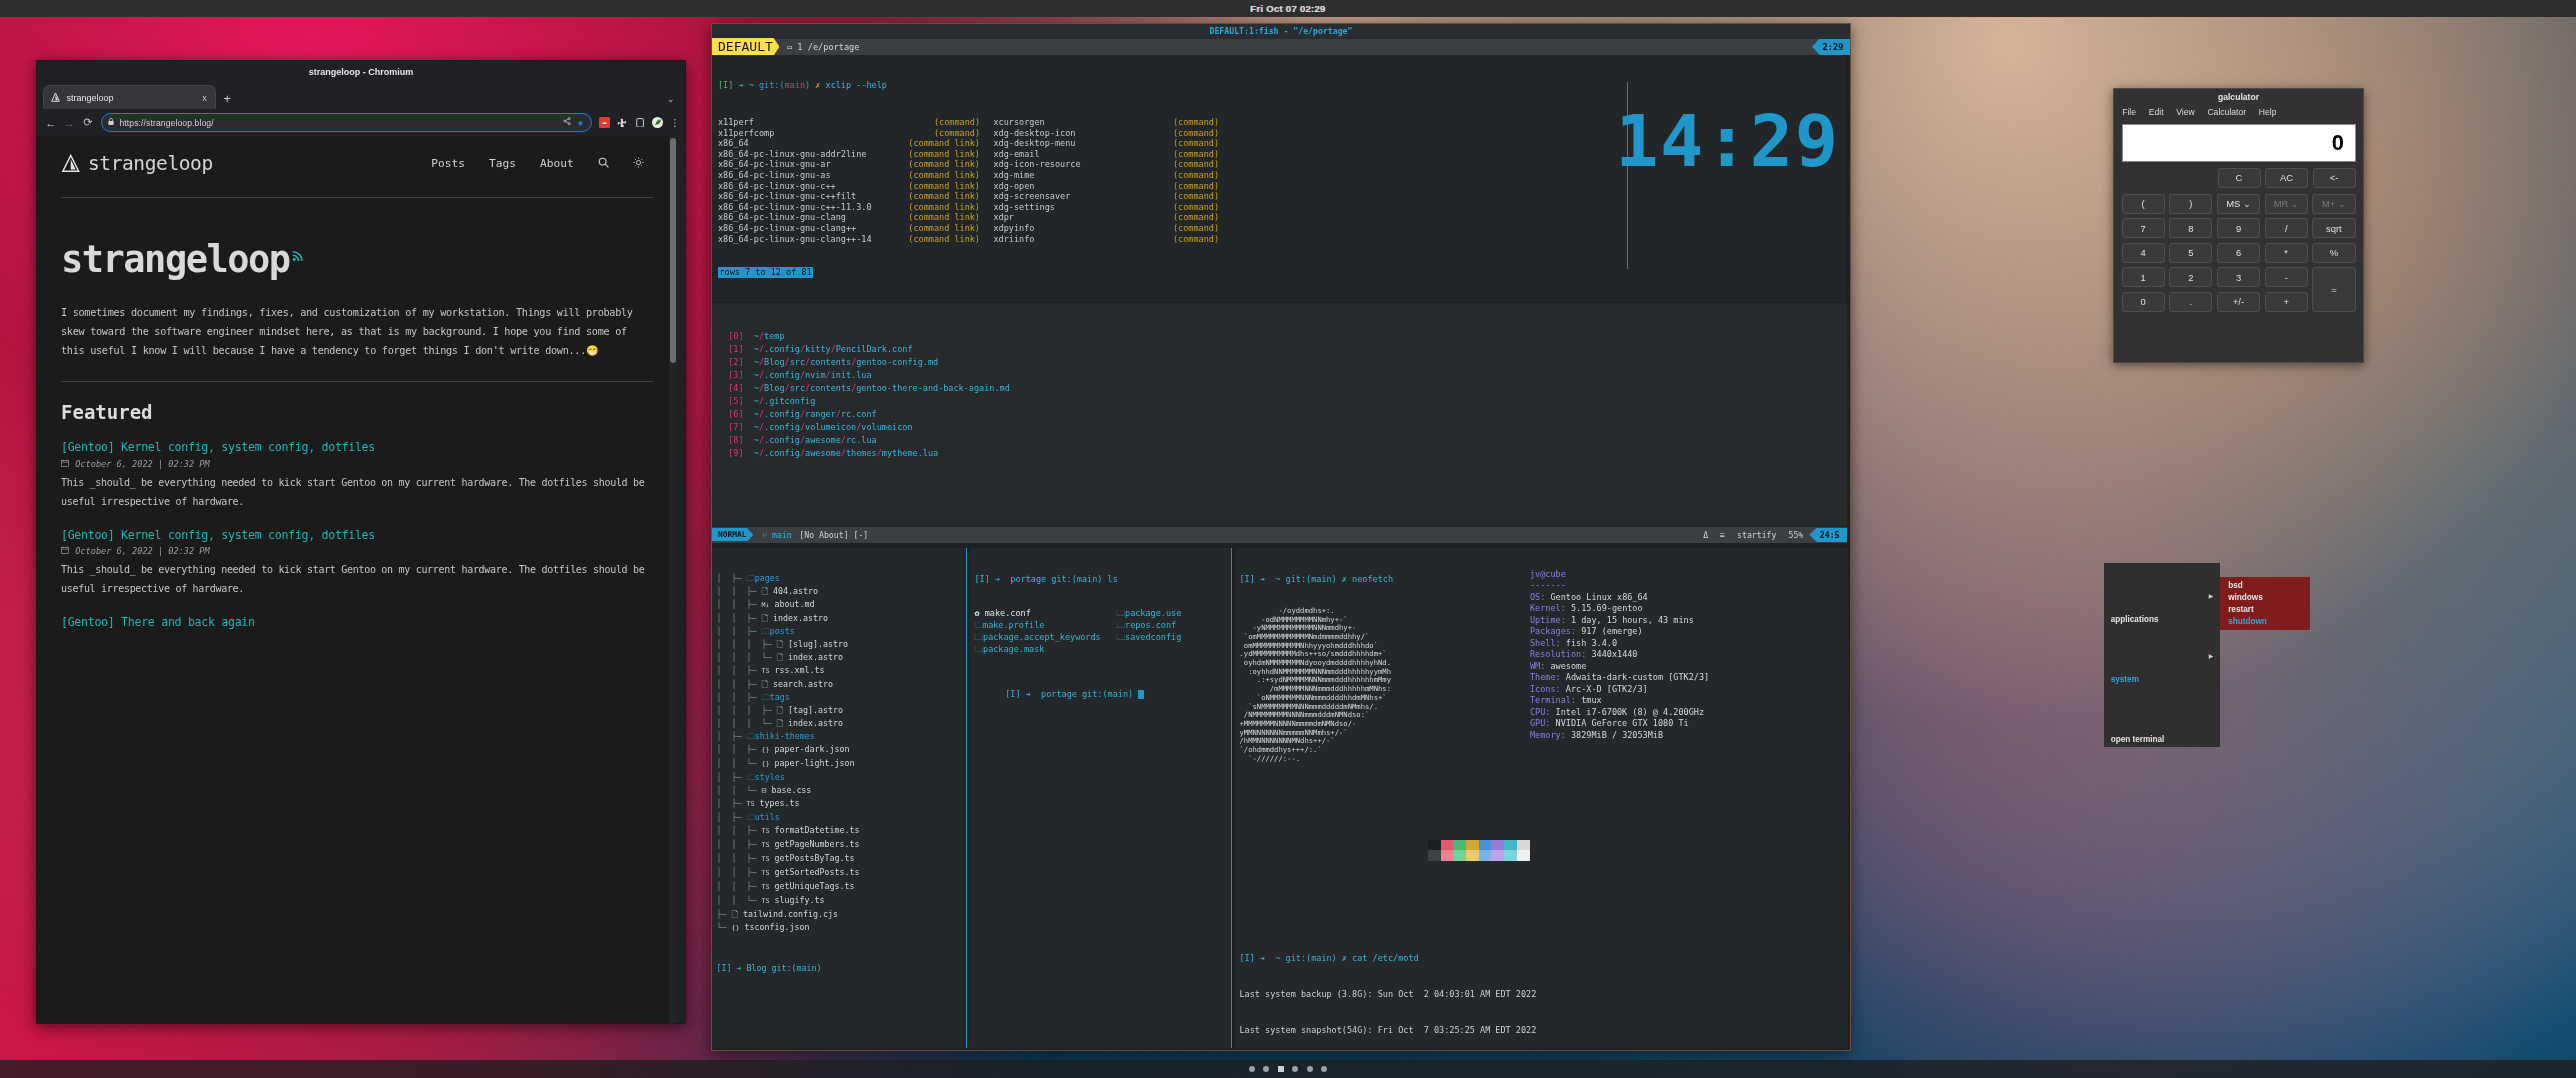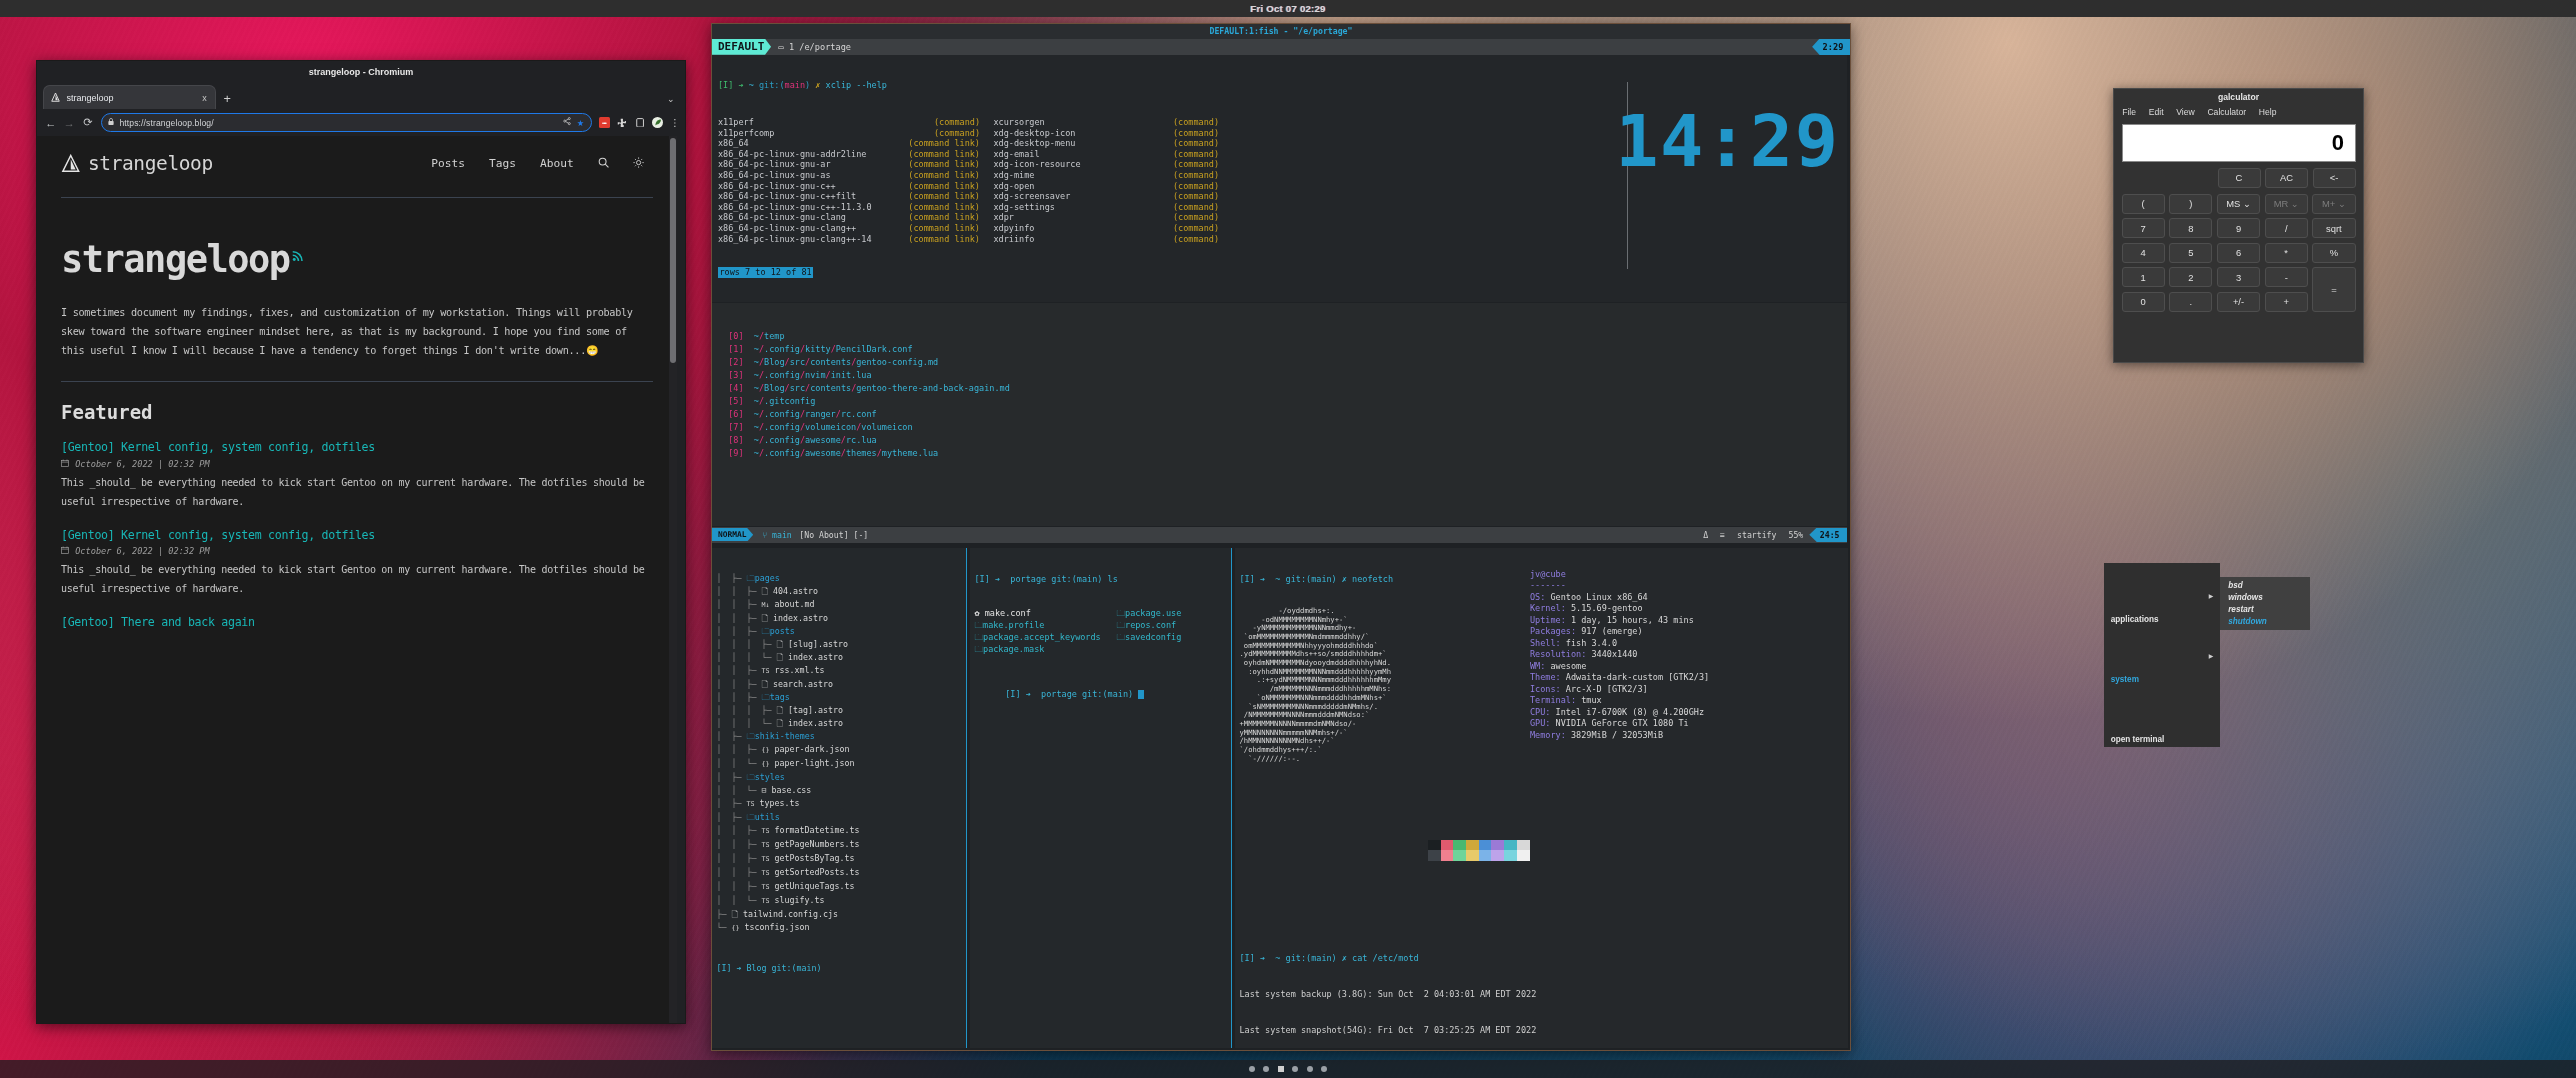--- a/index.html
+++ b/index.html
@@ -90,21 +90,21 @@
   #page .scrollbar{position:absolute;right:0;top:0;width:8.2px;height:887px;background:#232326;}
   #page .scrollthumb{position:absolute;right:0.7px;top:1.5px;width:6.7px;height:225px;background:#6e6e72;border-radius:3.7px;}
 
   
   #term{position:absolute;left:711px;top:22.5px;width:1138px;height:1026px;background:#1e2124;
     border:1.5px solid #6b4f3a;z-index:25;overflow:hidden;font-family:"DejaVu Sans Mono",monospace;
     box-shadow:0 3px 13.5px rgba(0,0,0,.5);}
   #term .tmux-title{height:15px;background:#2a2d30;color:#2aa8d8;font-size:8.2px;font-weight:bold;
     display:flex;align-items:center;justify-content:center;}
   #term .tmux-status{height:16.5px;background:#3c3f42;display:flex;align-items:center;position:relative;}
-  #term .tmux-status .sess{background:#5eead4;color:#101418;font-size:11px;font-weight:bold;padding:1.5px 6.7px 1.5px 6px;
+  #term .tmux-status .sess{background:#fde047;color:#101418;font-size:13px;font-weight:normal;padding:1.5px 6.7px 1.5px 6px;
     clip-path:polygon(0 0,calc(100% - 6px) 0,100% 50%,calc(100% - 6px) 100%,0 100%);}
   #term .tmux-status .win{color:#d6d6d6;font-size:8.6px;margin-left:7.5px;}
   #term .tmux-status .right{position:absolute;right:0;top:0;height:16.5px;background:#2196c9;color:#0f1317;
     font-size:8.6px;font-weight:bold;display:flex;align-items:center;padding:0 6.7px 0 10.5px;
     clip-path:polygon(7.5px 0,100% 0,100% 100%,7.5px 100%,0 50%);}
 
   .pane{position:absolute;font-size:8.5px;line-height:10.7px;color:#c8cace;white-space:pre;}
   #pane-top{left:0;top:31px;width:1135px;height:247px;background:rgba(36,39,42,.93);padding:4.5px 6px;box-sizing:border-box;}
   .g{color:#3fbf6f;} .pk{color:#e0337c;} .cy{color:#39b6d8;} .ye{color:#c8a020;}
   .dimcy{color:#2b9dc4;}
@@ -167,21 +167,21 @@
   #galc button.wide{width:43px;}
   #galc .eqcell{grid-row:span 2;height:45px;}
 
   
   #dmenu{position:absolute;left:2104px;top:563px;z-index:45;display:flex;align-items:flex-start;}
   #dmenu .m1{background:#2f2f2f;padding:2.2px 0;width:116px;}
   #dmenu .m1 .it{display:flex;align-items:center;justify-content:space-between;padding:1.5px 6.7px;}
   #dmenu .m1 .it .lab{font-size:8.2px;font-weight:bold;color:#e6e6e6;margin-top:48px;}
   #dmenu .m1 .it .lab.act{color:#31a8de;}
   #dmenu .m1 .it .arw{font-size:6px;color:#cfcfcf;}
-  #dmenu .m2{background:#404040;padding:2.2px 0;width:90px;margin-top:14.2px;font-style:italic;}
+  #dmenu .m2{background:#7f1d1d;padding:2.2px 0;width:90px;margin-top:14.2px;}
   #dmenu .m2 .it{padding:1.5px 8.2px;font-size:8.2px;font-weight:bold;color:#e6e6e6;}
   #dmenu .m2 .it.act{color:#31a8de;}
 
   
   #taskbar{position:absolute;left:0;bottom:0;width:2576px;height:18px;background:rgba(30,30,32,.78);
     display:flex;align-items:center;justify-content:center;gap:8.2px;z-index:55;}
   #taskbar .dot{width:6px;height:6px;border-radius:50%;background:#9aa0a6;}
   #taskbar .sq{width:6.7px;height:6.7px;background:#cfcfcf;}
 </style>
 </head>

